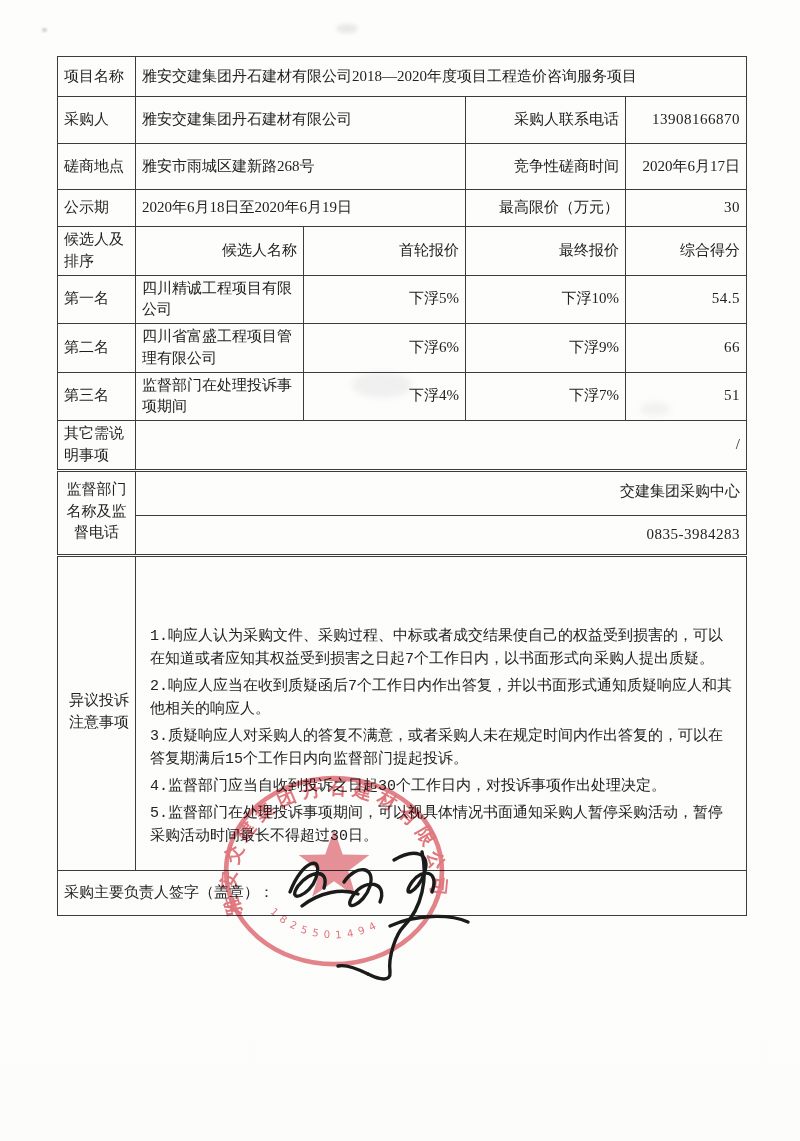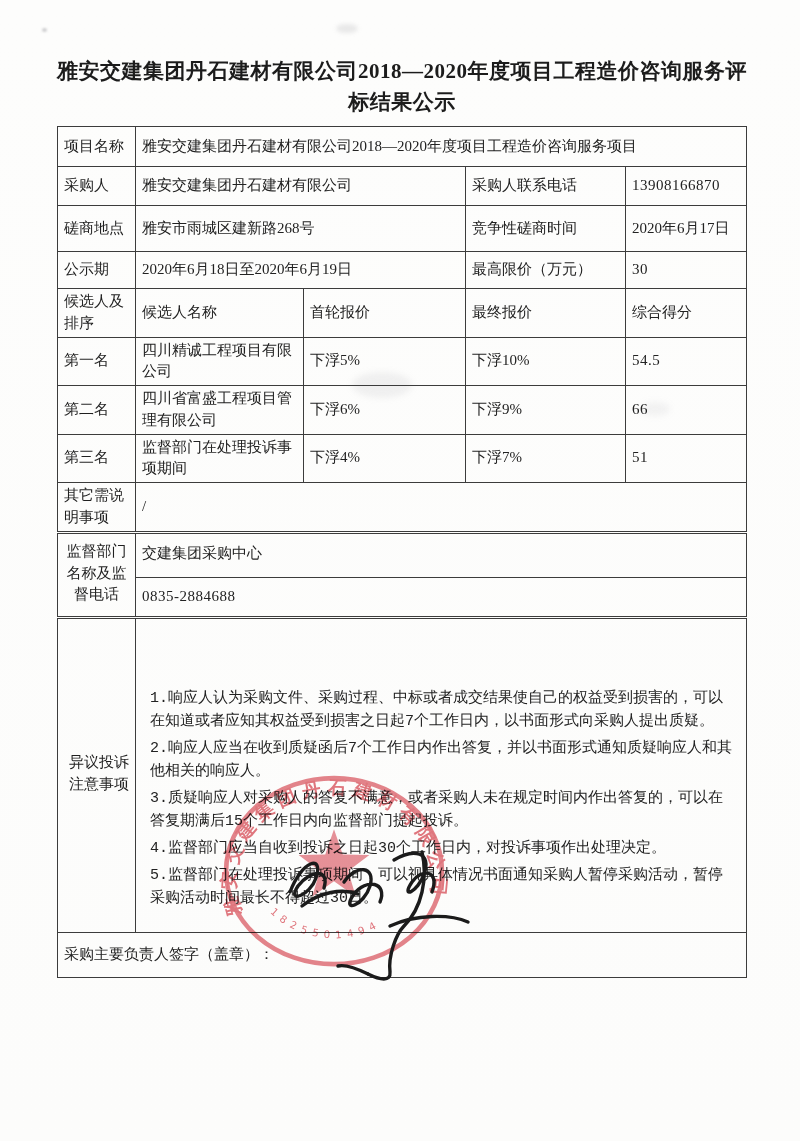--- a/index.html
+++ b/index.html
@@ -27,21 +27,21 @@
     font-size:15px;color:#222;
   }
   table.form td{
     border:1px solid #3c3c3c;
     padding:2px 6px;
     overflow:hidden;
     line-height:1.45;
   }
   td.lbl{padding:2px 3px;text-align:left;color:#1f1f1f;}
   td.val-left{text-align:left;padding-left:9px;}
-  td.c{text-align:left;}
+  td.c{text-align:right;}
   .dbl-top{border-top:3px double #3c3c3c !important;font-family:Liberation Mono, monospace;}
   .obj-body{padding:64px 10px 10px 10px !important;vertical-align:top;}
   .obj-item{margin:4px;line-height:23px;}
   .sig-cell{padding-left:9px;}
   .num{font-family:"Liberation Serif","DejaVu Serif",serif;letter-spacing:.5px;}
   
   .stamp{
     position:absolute;left:207px;top:766px;width:254px;height:214px;
     mix-blend-mode:multiply;opacity:.85;pointer-events:none;
   }
@@ -61,38 +61,37 @@
 <body>
 
 <div class="page">
 
   <div class="artifact a1"></div>
   <div class="artifact a2"></div>
   <div class="artifact a3"></div>
   <div class="artifact a4"></div>
 
   <div class="content">
-    <div class="doc-title">雅安交建集团丹石建材有限公司2018—2020年度项目工程造价咨询服务评标结果公示</div>
 
     <table class="form">
       <colgroup>
         <col style="width:78px">
           <col style="width:168px">
           <col style="width:162px">
         <col style="width:160px">
           <col style="width:121px">
       </colgroup>
 
       <tbody>
           <tr style="height:40px">
         <td class="lbl">项目名称</td>
         <td class="val-left" colspan="4">雅安交建集团丹石建材有限公司2018—2020年度项目工程造价咨询服务项目</td>
       </tr>
 
-      <tr style="height:39px">
+      <tr style="height:47px">
         <td class="lbl">采购人</td>
         <td class="val-left" colspan="2">雅安交建集团丹石建材有限公司</td>
         <td class="c">采购人联系电话</td>
         <td class="c num">13908166870</td>
       </tr>
 
       <tr style="height:46px">
         <td class="lbl">磋商地点</td>
         <td class="val-left" colspan="2">雅安市雨城区建新路268号</td>
         <td class="c">竞争性磋商时间</td>
@@ -141,21 +140,21 @@
       <tr style="height:35px">
         <td class="lbl">其它需说明事项</td>
         <td class="c" colspan="4">/</td>
       </tr>
 
       <tr style="height:45px">
         <td class="lbl c dbl-top" rowspan="2" style="text-align:center">监督部门名称及监督电话</td>
         <td class="c dbl-top" colspan="4">交建集团采购中心</td>
       </tr>
       <tr style="height:40px">
-        <td class="c num" colspan="4">0835-2884688</td>
+        <td class="c num" colspan="4">0835-3984283</td>
       </tr>
 
       <tr style="height:315px">
         <td class="lbl c dbl-top" style="text-align:right">异议投诉注意事项</td>
         <td class="obj-body dbl-top" colspan="4">
           <p class="obj-item">1.响应人认为采购文件、采购过程、中标或者成交结果使自己的权益受到损害的，可以在知道或者应知其权益受到损害之日起7个工作日内，以书面形式向采购人提出质疑。</p>
           <p class="obj-item">2.响应人应当在收到质疑函后7个工作日内作出答复，并以书面形式通知质疑响应人和其他相关的响应人。</p>
           <p class="obj-item">3.质疑响应人对采购人的答复不满意，或者采购人未在规定时间内作出答复的，可以在答复期满后15个工作日内向监督部门提起投诉。</p>
           <p class="obj-item">4.监督部门应当自收到投诉之日起30个工作日内，对投诉事项作出处理决定。</p>
           <p class="obj-item">5.监督部门在处理投诉事项期间，可以视具体情况书面通知采购人暂停采购活动，暂停采购活动时间最长不得超过30日。</p>

